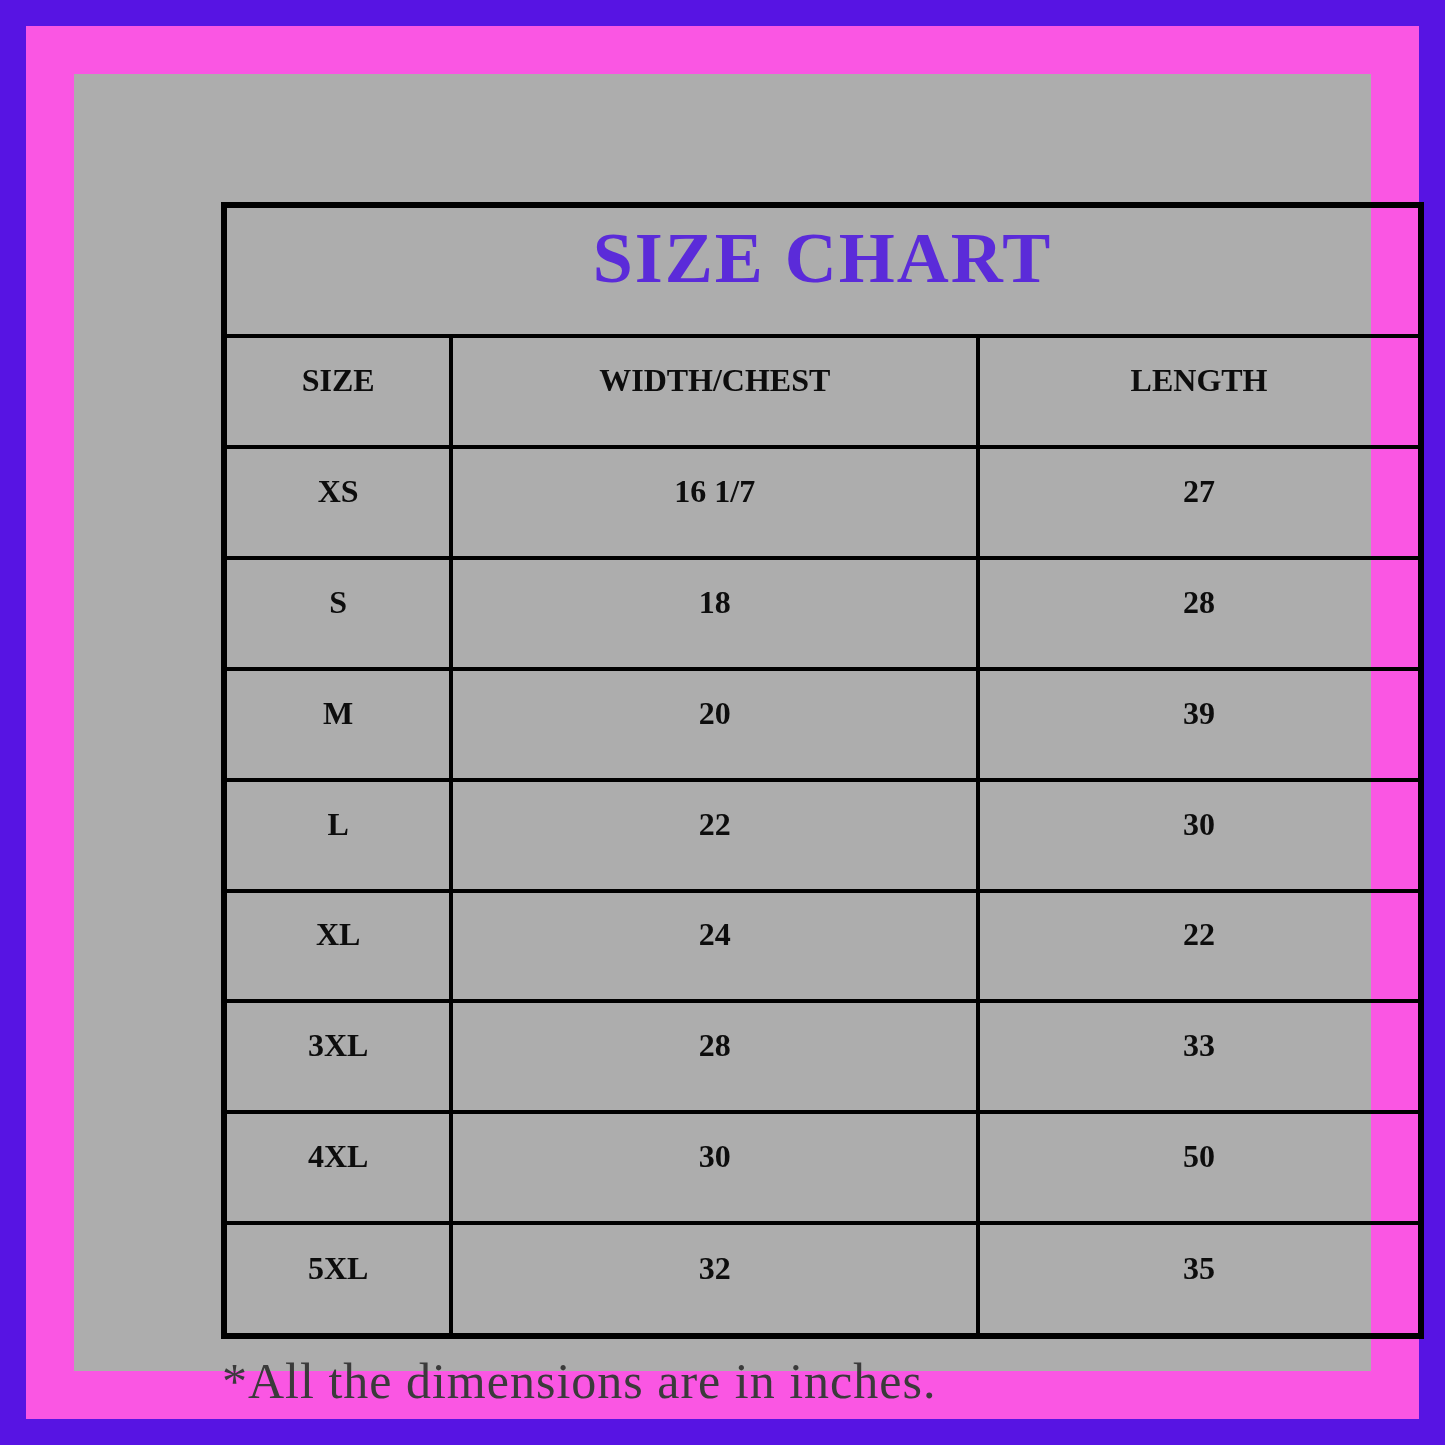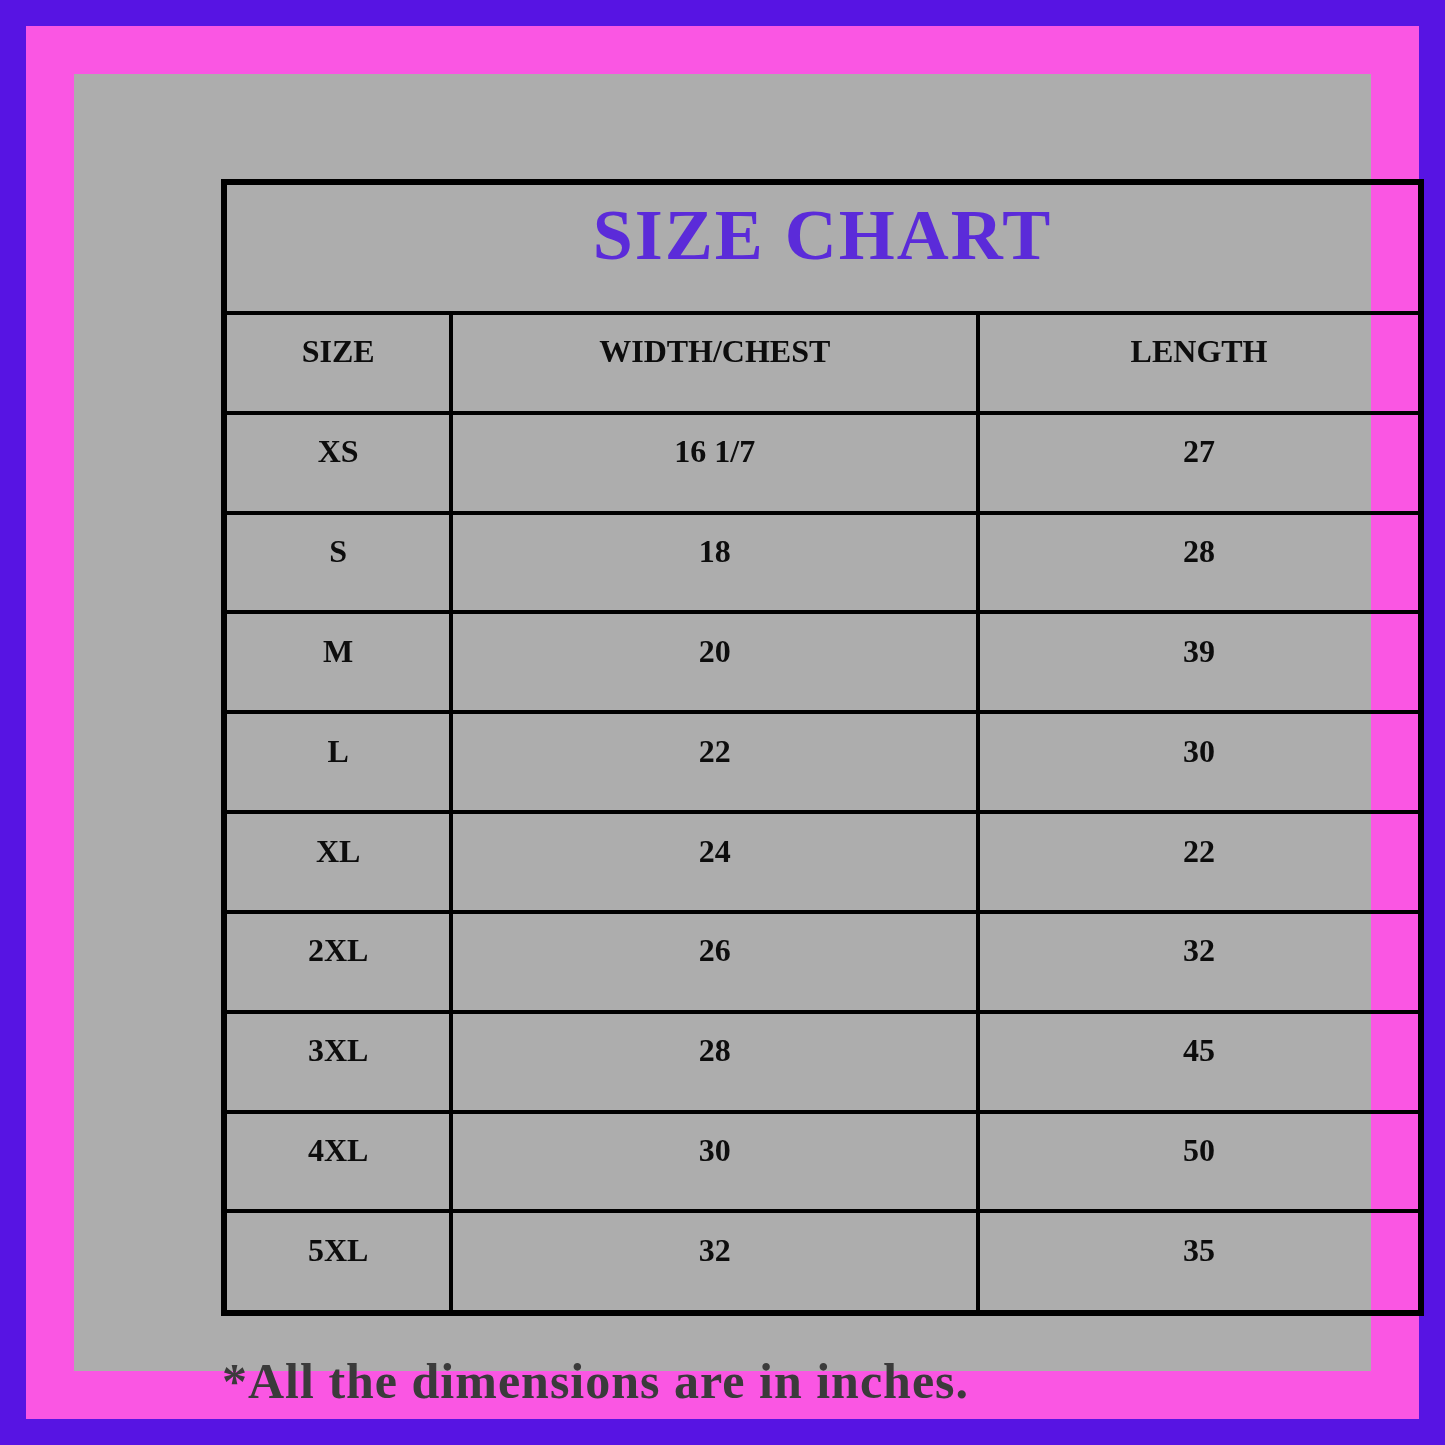--- a/index.html
+++ b/index.html
@@ -20,21 +20,21 @@
     background: var(--pink, #fa56e3);
   }
   .canvas {
     position: absolute;
     inset: 48px;
     background: var(--gray, #adadad);
   }
   table.size-chart {
     position: absolute;
     left: 147px;
-    top: 105px;
+    top: 128px;
     width: 1203px;
     height: 1137px;
     border-collapse: collapse;
     table-layout: fixed;
     border: 6px solid #000;
   }
   table.size-chart td, table.size-chart th {
     border: 4px solid #000;
     text-align: center;
     vertical-align: middle;
@@ -56,21 +56,21 @@
     font-size: 32px;
   }
   tr.data-row td {
     font-size: 32px;
   }
   .footer-note {
     position: absolute;
     left: 148px;
     top: 1278px;
     font-size: 50px;
-    font-weight: bold;
+    font-weight: normal;
     color: #3b3b3b;
     letter-spacing: 1px;
   }
 </style>
 </head>
 <body>
 
 <div class="frame-pink">
   <div class="canvas">
 
@@ -108,28 +108,23 @@
           <td>L</td>
           <td>22</td>
           <td>30</td>
         </tr>
         <tr class="data-row">
           <td>XL</td>
           <td>24</td>
           <td>22</td>
         </tr>
         <tr class="data-row">
-          <td>2XL</td>
-          <td>26</td>
-          <td>32</td>
-        </tr>
-        <tr class="data-row">
           <td>3XL</td>
           <td>28</td>
-          <td>45</td>
+          <td>33</td>
         </tr>
         <tr class="data-row">
           <td>4XL</td>
           <td>30</td>
           <td>50</td>
         </tr>
         <tr class="data-row">
           <td>5XL</td>
           <td>32</td>
           <td>35</td>

